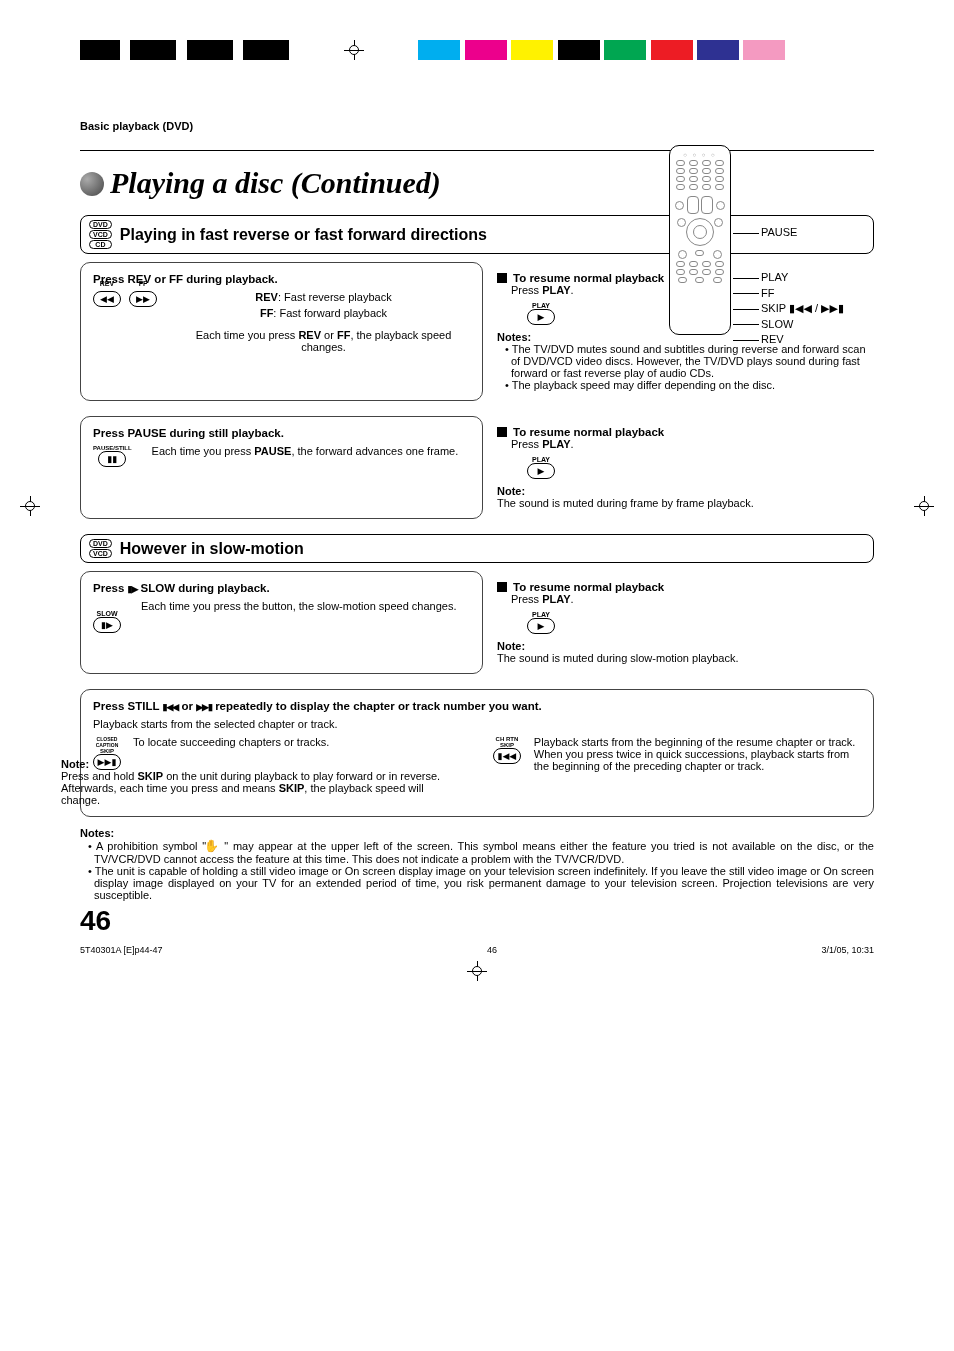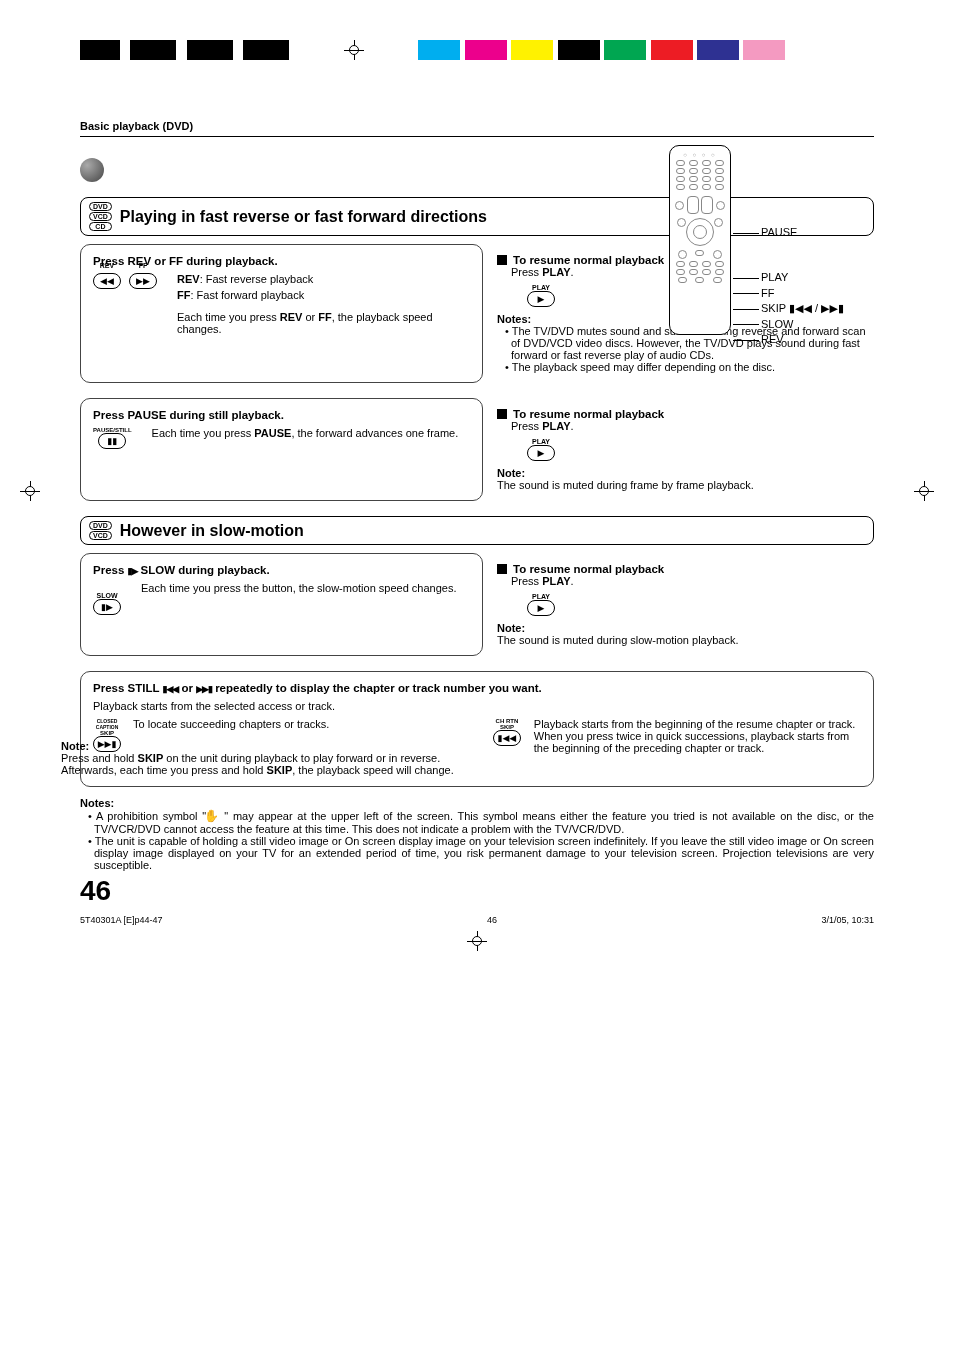--- a/index.html
+++ b/index.html
@@ -5,21 +5,21 @@
   * { box-sizing: border-box; margin: 0; padding: 0; }
   body { font-family: Arial, Helvetica, sans-serif; background: #fff; color: #000; width: 954px; margin: 0 auto; }
   .page-outer { padding: 50px 80px 30px 80px; position: relative; }
   .print-marks-top { position: absolute; top: 40px; left: 80px; right: 80px; height: 30px; }
   .black-block { display: inline-block; background: #000; height: 20px; }
   .color-block { display: inline-block; height: 20px; width: 42px; }
   .crosshair { display: inline-block; width: 20px; height: 20px; position: relative; }
   .crosshair::before { content:""; position:absolute; left:50%; top:0; bottom:0; width:1px; background:#000; }
   .crosshair::after { content:""; position:absolute; top:50%; left:0; right:0; height:1px; background:#000; }
   .crosshair .circ { position:absolute; left:50%; top:50%; width:10px; height:10px; border:1px solid #000; border-radius:50%; transform:translate(-50%,-50%); background:#fff;}
-  .breadcrumb { font-size: 11px; font-weight: bold; margin-top: 70px; border-bottom: 1px solid #000; padding-bottom: 4px; }
+  .breadcrumb { font-size: 11px; font-weight: bold; margin-top: 70px; border-bottom: 1px solid #000; padding-bottom: 18px; }
   .title-row { display: flex; align-items: flex-start; margin-top: 15px; }
   .title-sphere { width: 24px; height: 24px; border-radius: 50%; background: radial-gradient(circle at 30% 30%, #aaa, #444); margin-right: 6px; flex-shrink:0; margin-top:6px;}
   .page-title { font-family: "Times New Roman", serif; font-style: italic; font-weight: bold; font-size: 30px; }
   .remote-area { position: absolute; right: 110px; top: 145px; display:flex; }
   .remote-body { width: 62px; height: 190px; background: #fff; border: 1px solid #000; border-radius: 10px; position: relative; }
   .remote-body .dots { position:absolute; top:6px; left:0; right:0; text-align:center; font-size:6px; letter-spacing:2px; color:#888;}
   .remote-body .row { display:flex; justify-content:space-around; padding:0 4px; margin-top:2px;}
   .remote-body .btn { width:9px; height:6px; border:0.5px solid #888; border-radius:3px;}
   .remote-body .circle { width:9px; height:9px; border:0.5px solid #888; border-radius:50%;}
   .remote-body .bigcircle { width:28px; height:28px; border:0.5px solid #888; border-radius:50%; display:flex; align-items:center; justify-content:center;}
@@ -31,21 +31,21 @@
   .disc-icons { display:flex; flex-direction:column; gap:1px; margin-right:8px; font-size:7px; font-weight:bold;}
   .disc-icons span { border:1px solid #000; border-radius:10px; padding:0 3px; line-height:1; text-align:center;}
   .sec-title { font-size: 16px; font-weight: bold; }
   .cols { display: flex; gap: 14px; margin-top: 8px; }
   .col { flex: 1; border: 1px solid #444; border-radius: 10px; padding: 10px 12px; font-size: 11px; }
   .col.noborder { border:none; padding-left:0; padding-right:0;}
   .step-title { font-weight: bold; font-size: 11.5px; margin-bottom: 6px; }
   .icon-row { display: flex; align-items: flex-start; gap: 20px; }
   .btn-icon { width: 28px; height: 16px; border: 1.5px solid #000; border-radius: 10px; display:inline-flex; align-items:center; justify-content:center; font-size:9px; position:relative;}
   .btn-icon .lbl-top { position:absolute; top:-12px; left:0; right:0; text-align:center; font-size:7px; font-weight:bold;}
-  .desc { margin-left: 0; }
+  .desc { margin-left: 0; text-align: center; }
   .desc .line { margin-bottom: 4px; }
   .sub-title { font-weight: bold; font-size: 11.5px; display:flex; align-items:center; gap:6px;}
   .sub-title::before { content:""; width:10px; height:10px; background:#000; display:inline-block;}
   .play-icon-box { margin: 6px 0; text-align:center; width:60px;}
   .notes-lbl { font-weight: bold; font-size: 11px; margin-top:6px;}
   .bullet { font-size: 11px; margin-left: 4px; text-indent: -6px; padding-left: 10px; }
   .full-box { border: 1px solid #444; border-radius: 10px; padding: 10px 12px; font-size: 11px; margin-top:8px;}
   .locate-cols { display:flex; gap:30px; margin-top:6px;}
   .locate-col { flex:1; display:flex; gap:12px; align-items:flex-start;}
   .bottom-notes { font-size: 11px; margin-top: 10px; }
@@ -80,20 +80,21 @@
     <span class="color-block" style="background:#f49ac1;"></span>
   </div>
 
   <div class="side-cross left"><span class="crosshair"><span class="circ"></span></span></div>
   <div class="side-cross right"><span class="crosshair"><span class="circ"></span></span></div>
 
   <div class="breadcrumb">Basic playback (DVD)</div>
 
   <div class="title-row" style="position:relative;">
     <div class="title-sphere"></div>
+    <div class="page-title">Playing a disc (Continued)</div>
   </div>
 
   <div class="remote-area">
     <div class="remote-body">
       <div class="dots">○ ○ ○ ○</div>
       <div class="row" style="margin-top:14px;">
           <span class="btn"></span>
           <span class="btn"></span>
           <span class="btn"></span>
           <span class="btn"></span>
@@ -267,32 +268,32 @@
         <div>The sound is muted during slow-motion playback.</div>
       </div>
     </div>
   </div>
 
   <div class="section">
     <div class="full-box">
       <div class="step-title">
         <span>Press STILL </span><span class="skip-icons">▮◀◀</span><span> or </span><span class="skip-icons">▶▶▮</span><span> repeatedly to display the chapter or track number you want.</span>
       </div>
-      <div>Playback starts from the selected access or track.</div>
+      <div>Playback starts from the selected chapter or track.</div>
       <div class="locate-cols">
         <div class="locate-col">
           <div style="text-align:center; width:60px;">
             <div style="font-size:5px;font-weight:bold;">CLOSED CAPTION</div>
             <div style="font-size:6px;font-weight:bold;">SKIP</div>
             <span class="btn-icon">▶▶▮</span>
           </div>
           <div>
             <div>To locate succeeding chapters or tracks.</div>
             <div class="notes-lbl" style="margin-top:10px; margin-left:-72px;">Note:</div>
-            <div style="margin-left:-72px;"><span>Press and hold </span><b>SKIP</b><span> on the unit during playback to play forward or in reverse. Afterwards, each time you press and hold </span><b>SKIP</b><span>, the playback speed will change.</span></div>
+            <div style="margin-left:-72px;"><span>Press and hold </span><b>SKIP</b><span> on the unit during playback to play forward or in reverse. Afterwards, each time you press and means </span><b>SKIP</b><span>, the playback speed will change.</span></div>
           </div>
         </div>
         <div class="locate-col">
           <div style="text-align:center; width:50px;">
             <div style="font-size:6px;font-weight:bold;">CH RTN</div>
             <div style="font-size:6px;font-weight:bold;">SKIP</div>
             <span class="btn-icon">▮◀◀</span>
           </div>
           <div>
             <div>Playback starts from the beginning of the resume chapter or track.</div>

